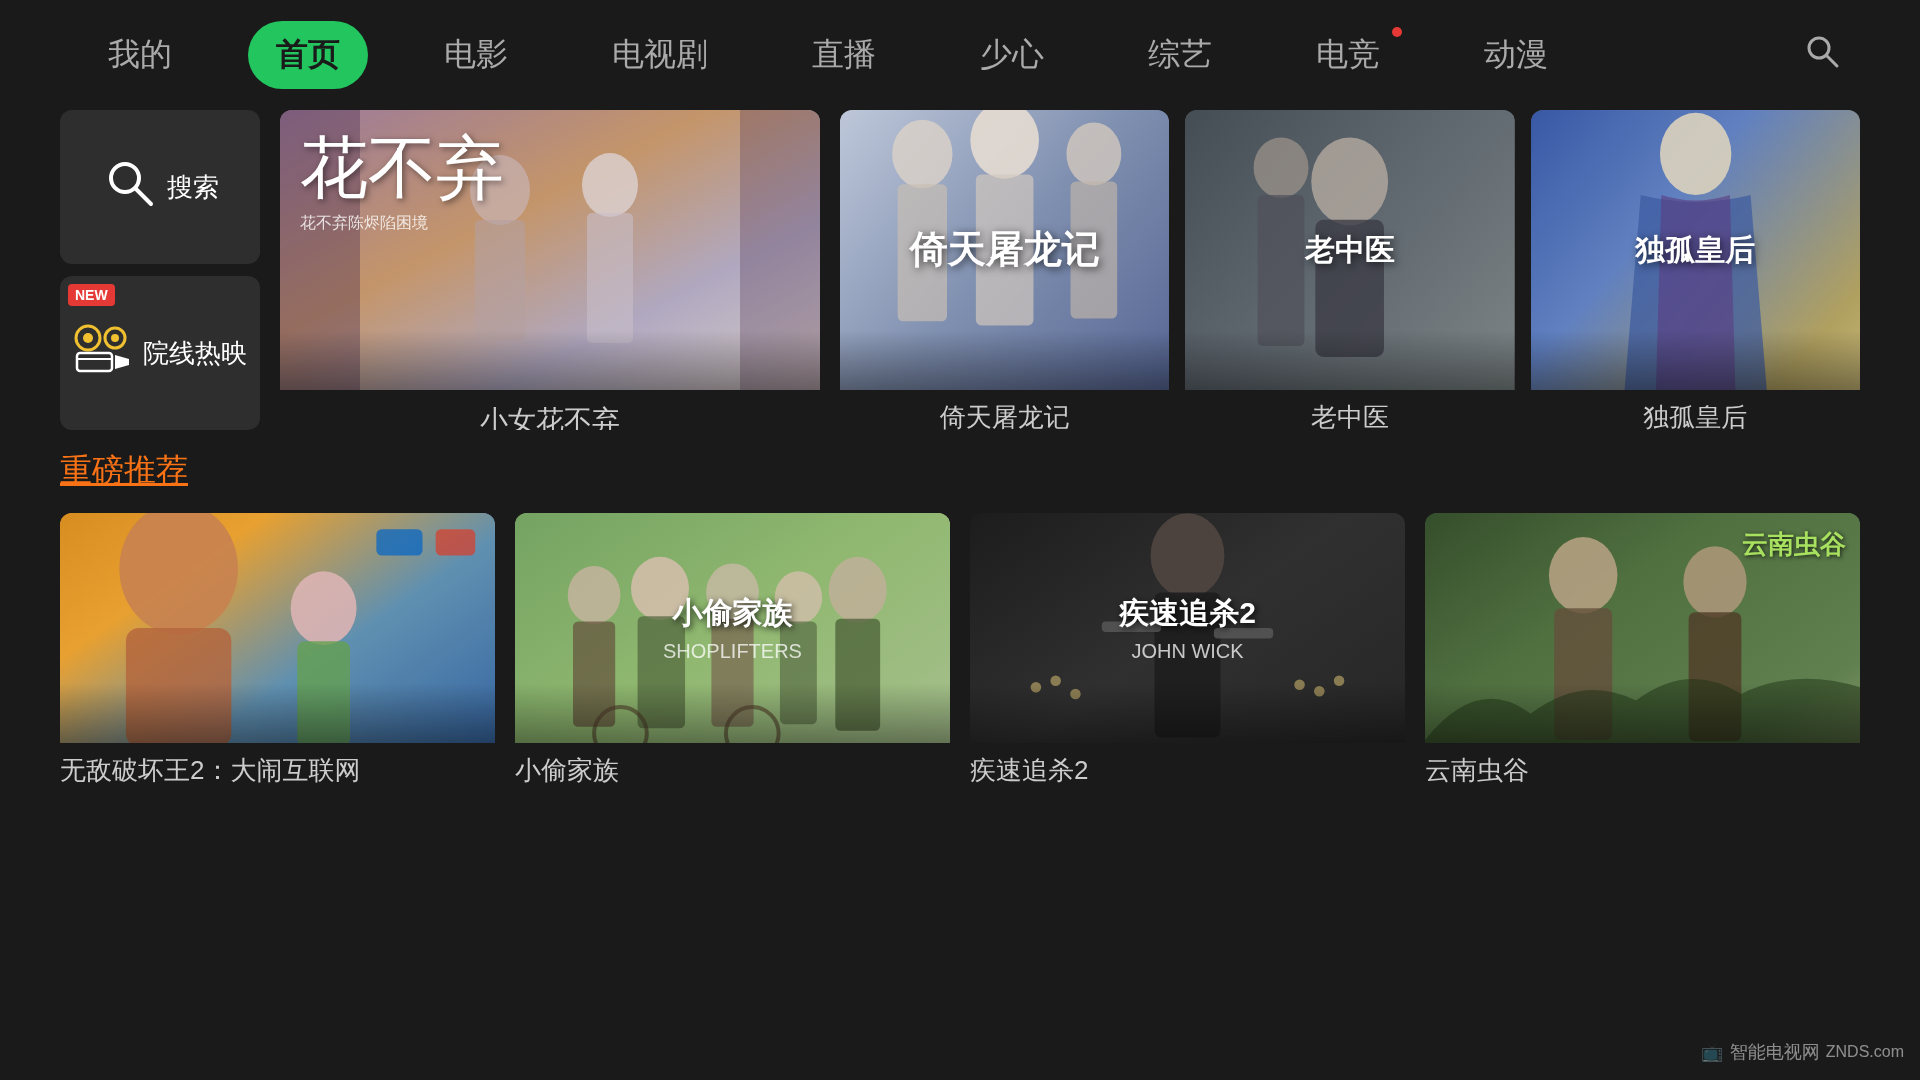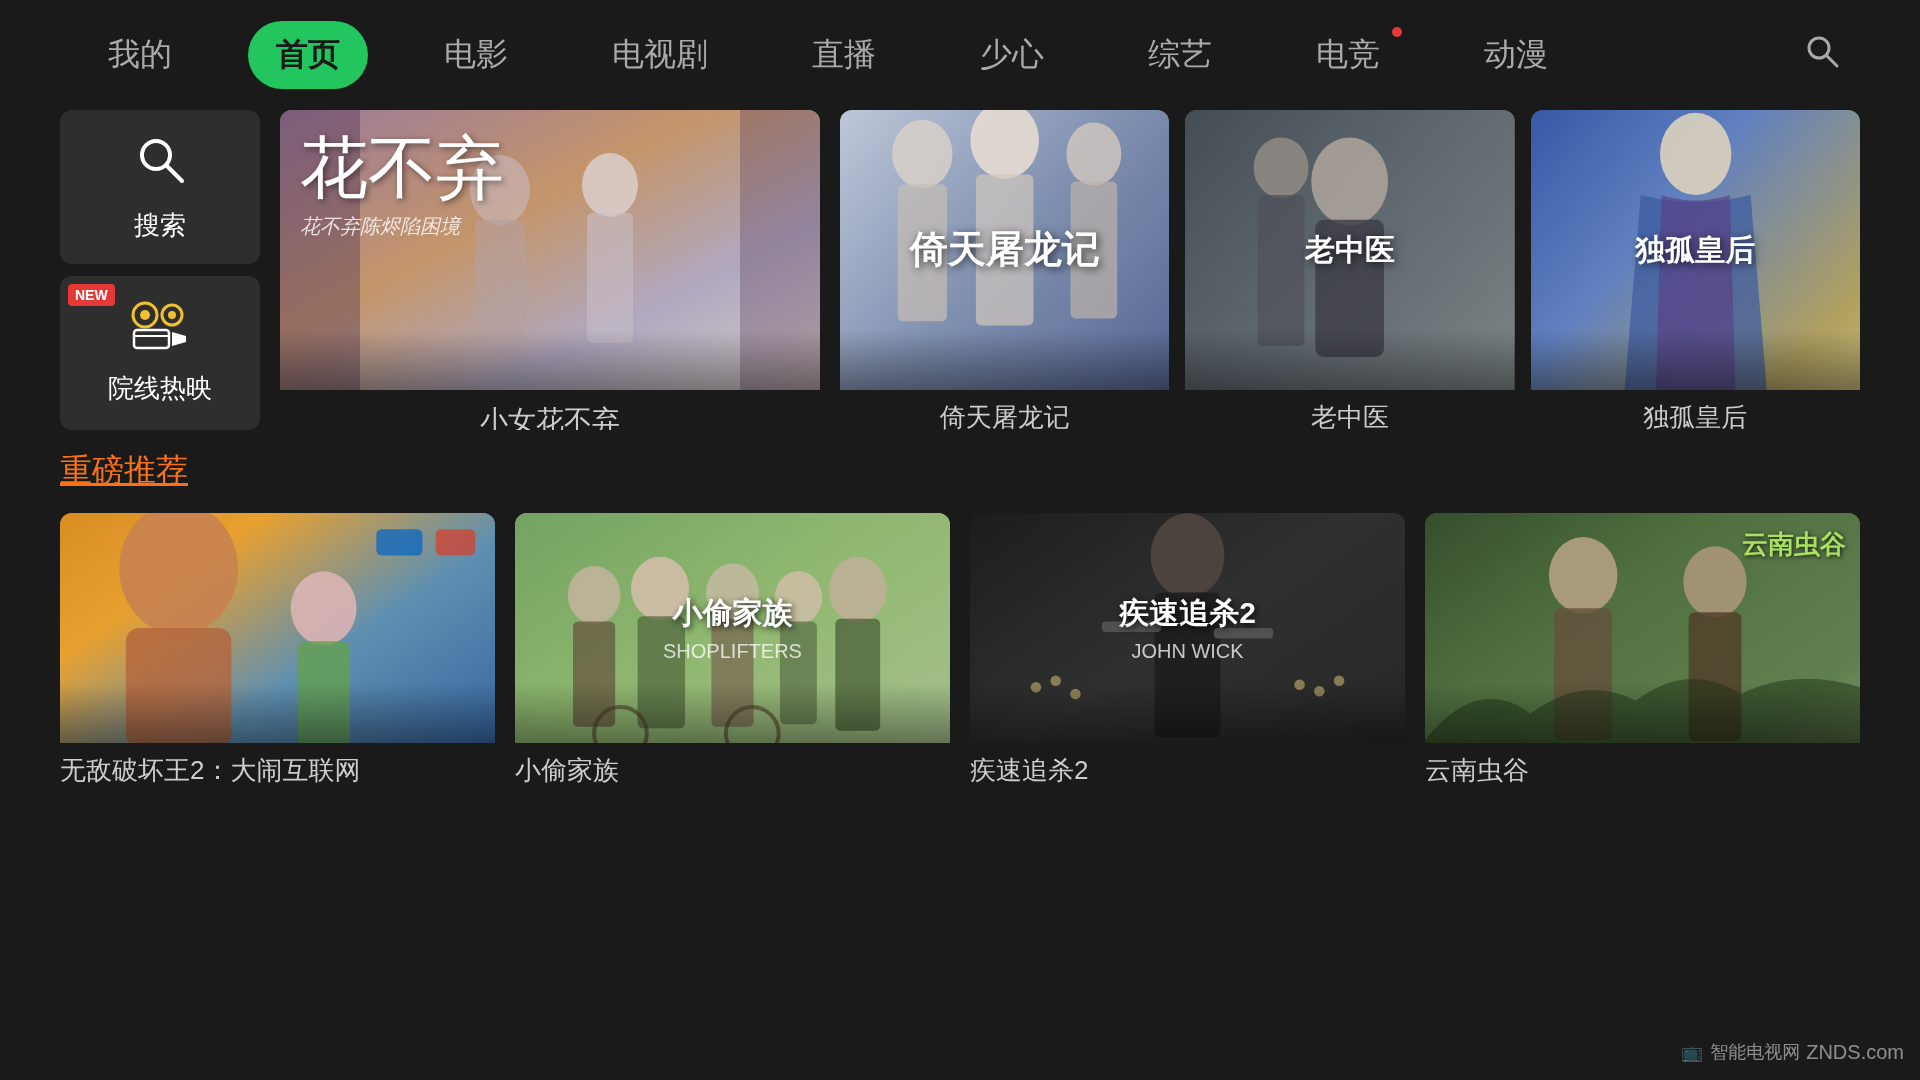--- a/index.html
+++ b/index.html
@@ -67,21 +67,21 @@
       display: flex;
       flex-direction: column;
       gap: 12px;
       width: 200px;
       flex-shrink: 0;
     }
     .left-btn {
       background: #2e2e2e;
       border-radius: 12px;
       display: flex;
-      flex-direction: column;
+      flex-direction: row;
       align-items: center;
       justify-content: center;
       gap: 10px;
       cursor: pointer;
       flex: 1;
       position: relative;
     }
     .left-btn .icon {
       font-size: 48px;
       color: #fff;
@@ -127,24 +127,23 @@
       text-align: left;
     }
     .featured-large .cover-text .ch1 {
       font-size: 68px;
       color: #fff;
       font-weight: normal;
       line-height: 1.1;
       text-shadow: 2px 2px 6px rgba(0,0,0,0.5);
     }
     .featured-large .cover-text .ch2 {
-      font-size: 20px;
+      font-size: 16px;
       color: rgba(255,255,255,0.8);
       margin-top: 8px;
-      font-style: italic;
     }
     .featured-large .title {
       padding: 12px 0 0 0;
       font-size: 28px;
       color: #ccc;
       text-align: center;
     }
 
     
     .small-cards {
@@ -274,21 +273,21 @@
       right: 16px;
       display: flex;
       align-items: center;
       gap: 6px;
     }
     .watermark-tv {
       font-size: 18px;
       color: rgba(255,255,255,0.5);
     }
     .watermark-site {
-      font-size: 20px;
+      font-size: 16px;
       color: rgba(255,255,255,0.5);
     }
 
     
     .cover-gradient {
       position: absolute;
       bottom: 0;
       left: 0;
       right: 0;
       height: 60px;

